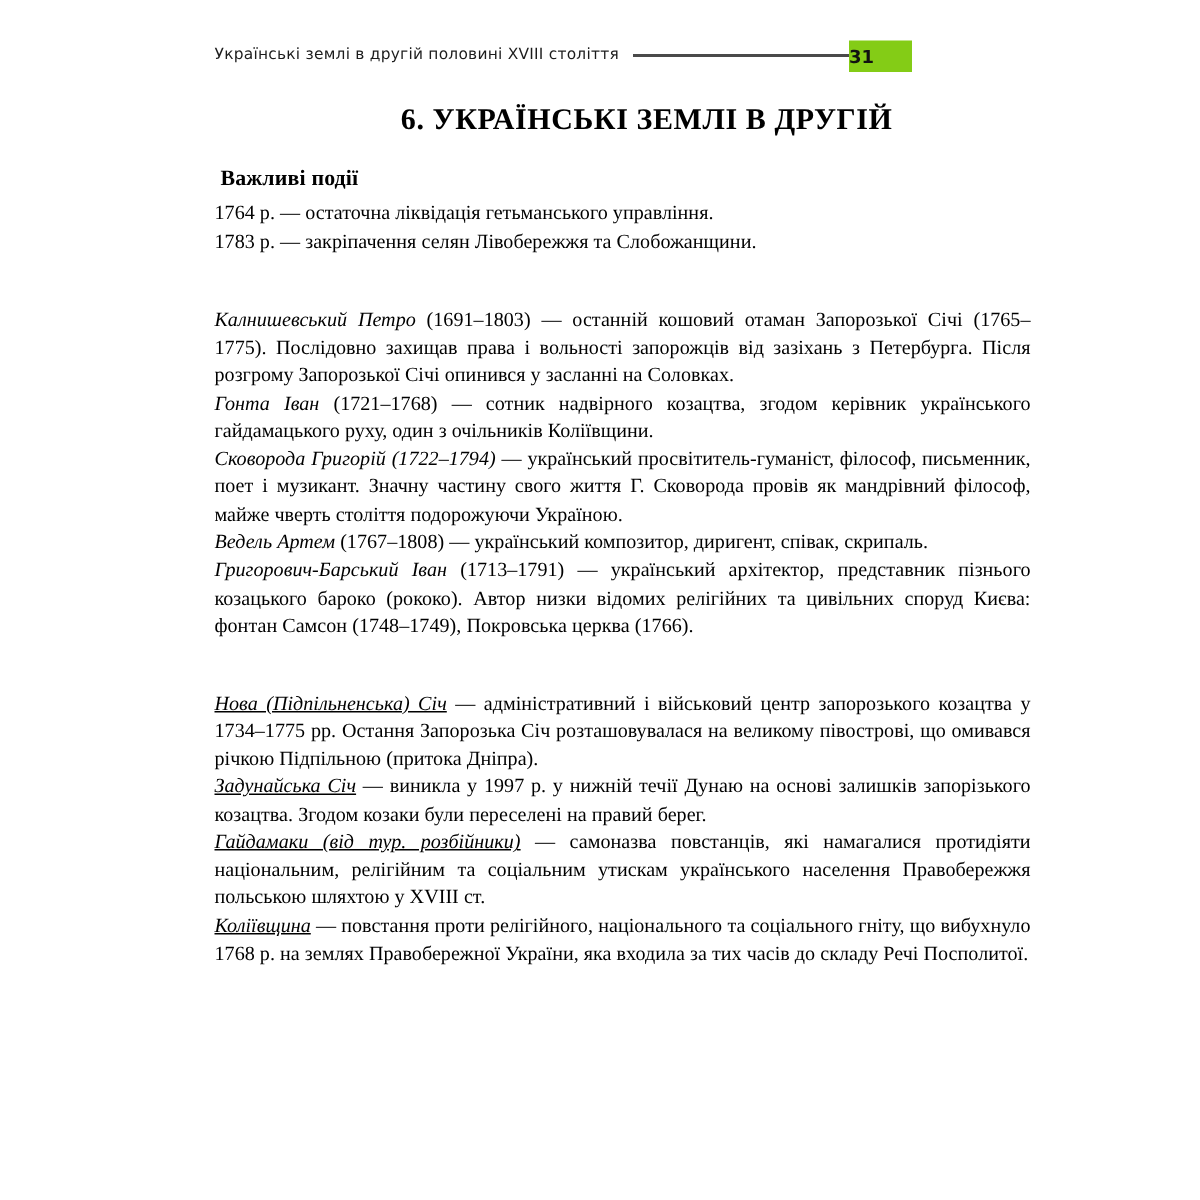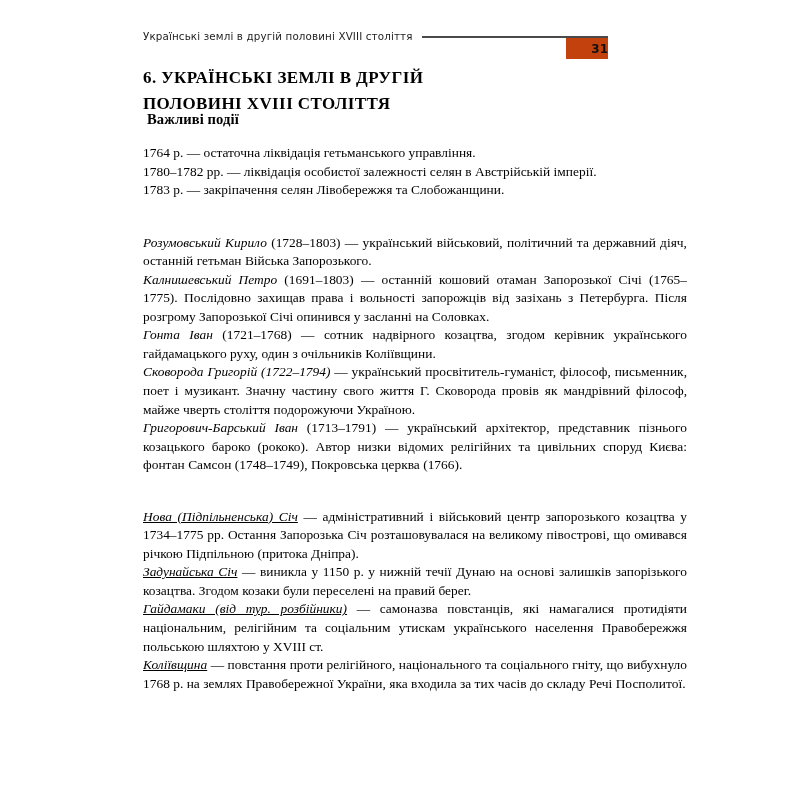--- a/index.html
+++ b/index.html
@@ -44,45 +44,45 @@
   }
   .running-rule {
     flex: 1 1 auto;
     height: 2px;
     background: #4a4a4a;
     margin-top: 1px;
   }
   .page-number-box {
     position: absolute;
     right: 100px;
-    top: 38px;
+    top: 27px;
     width: 42px;
     height: 21px;
-    background: #c2410c;
+    background: #84cc16;
     display: flex;
     align-items: center;
-    justify-content: flex-end;
+    justify-content: flex-start;
   }
   .page-number-box span {
     font-family: "DejaVu Sans", "Liberation Sans", sans-serif;
     font-size: 12px;
     font-weight: bold;
     color: #111111;
   }
 
   
   .chapter-title {
     position: absolute;
     left: 143px;
     right: 113px;
     top: 54px;
-    text-align: left;
+    text-align: right;
     font-family: "Liberation Serif", "DejaVu Serif", serif;
     font-weight: bold;
-    font-size: 17px;
+    font-size: 20px;
     line-height: 26px;
     letter-spacing: 0.4px;
   }
   .chapter-title .l1,
   .chapter-title .l2 { display: block; }
 
   
   .content {
     position: absolute;
     left: 143px;
@@ -95,21 +95,21 @@
     font-family: "Liberation Serif", "DejaVu Serif", serif;
     font-weight: bold;
     font-size: 14.6px;
     line-height: 18px;
     letter-spacing: 0.1px;
   }
 
   .block {
     margin: 0;
   }
-  .block.events { margin-top: 16px; }
+  .block.events { margin-top: 5px; }
   .block.people { margin-top: 10px; }
   .block.terms  { margin-top: 10px; }
 
   .gap-people { height: 24px; }
   .gap-terms  { height: 23px; }
 
   p.line,
   p.entry {
     margin: 0;
     font-size: 13.4px;
@@ -140,60 +140,58 @@
   <div class="running-head">
     <span class="running-head-text">Українські землі в другій половині XVIII століття</span>
     <span class="running-rule"></span>
   </div>
   <div class="page-number-box">
     <span>31</span>
   </div>
 
   <h1 class="chapter-title">
     <span class="l1">6. УКРАЇНСЬКІ ЗЕМЛІ В ДРУГІЙ</span>
-    <span class="l2">ПОЛОВИНІ XVIII СТОЛІТТЯ</span>
   </h1>
 
   <div class="content">
 
     <h2 class="section-heading">Важливі події</h2>
     <div class="block events">
       <p class="line">1764 р. — остаточна ліквідація гетьманського управління.</p>
-      <p class="line">1780–1782 рр. — ліквідація особистої залежності селян в Австрійській імперії.</p>
       <p class="line">1783 р. — закріпачення селян Лівобережжя та Слобожанщини.</p>
     </div>
 
     <div class="gap-people"></div>
 
     <div class="block people">
       <p class="entry">
-        <span class="name">Розумовський Кирило</span><span> (1728–1803) — український військовий, політичний та державний діяч, останній гетьман Війська Запорозького.</span>
-      </p>
-      <p class="entry">
         <span class="name">Калнишевський Петро</span><span> (1691–1803) — останній кошовий отаман Запорозької Січі (1765–1775). Послідовно захищав права і вольності запорожців від зазіхань з Петербурга. Після розгрому Запорозької Січі опинився у засланні на Соловках.</span>
       </p>
       <p class="entry">
         <span class="name">Гонта Іван</span><span> (1721–1768) — сотник надвірного козацтва, згодом керівник українського гайдамацького руху, один з очільників Коліївщини.</span>
       </p>
       <p class="entry">
         <span class="name">Сковорода Григорій (1722–1794)</span><span> — український просвітитель-гуманіст, філософ, письменник, поет і музикант. Значну частину свого життя Г. Сковорода провів як мандрівний філософ, майже чверть століття подорожуючи Україною.</span>
       </p>
       <p class="entry">
+        <span class="name">Ведель Артем</span><span> (1767–1808) — український композитор, диригент, співак, скрипаль.</span>
+      </p>
+      <p class="entry">
         <span class="name">Григорович-Барський Іван</span><span> (1713–1791) — український архітектор, представник пізнього козацького бароко (рококо). Автор низки відомих релігійних та цивільних споруд Києва: фонтан Самсон (1748–1749), Покровська церква (1766).</span>
       </p>
     </div>
 
     <div class="gap-terms"></div>
 
     <div class="block terms">
       <p class="entry">
         <span class="term">Нова (Підпільненська) Січ</span><span> — адміністративний і військовий центр запорозького козацтва у 1734–1775 рр. Остання Запорозька Січ розташовувалася на великому півострові, що омивався річкою Підпільною (притока Дніпра).</span>
       </p>
       <p class="entry">
-        <span class="term">Задунайська Січ</span><span> — виникла у 1150 р. у нижній течії Дунаю на основі залишків запорізького козацтва. Згодом козаки були переселені на правий берег.</span>
+        <span class="term">Задунайська Січ</span><span> — виникла у 1997 р. у нижній течії Дунаю на основі залишків запорізького козацтва. Згодом козаки були переселені на правий берег.</span>
       </p>
       <p class="entry">
         <span class="term">Гайдамаки (від тур. розбійники)</span><span> — самоназва повстанців, які намагалися протидіяти національним, релігійним та соціальним утискам українського населення Правобережжя польською шляхтою у XVIII ст.</span>
       </p>
       <p class="entry">
         <span class="term">Коліївщина</span><span> — повстання проти релігійного, національного та соціального гніту, що вибухнуло 1768 р. на землях Правобережної України, яка входила за тих часів до складу Речі Посполитої.</span>
       </p>
 
     </div>
 

